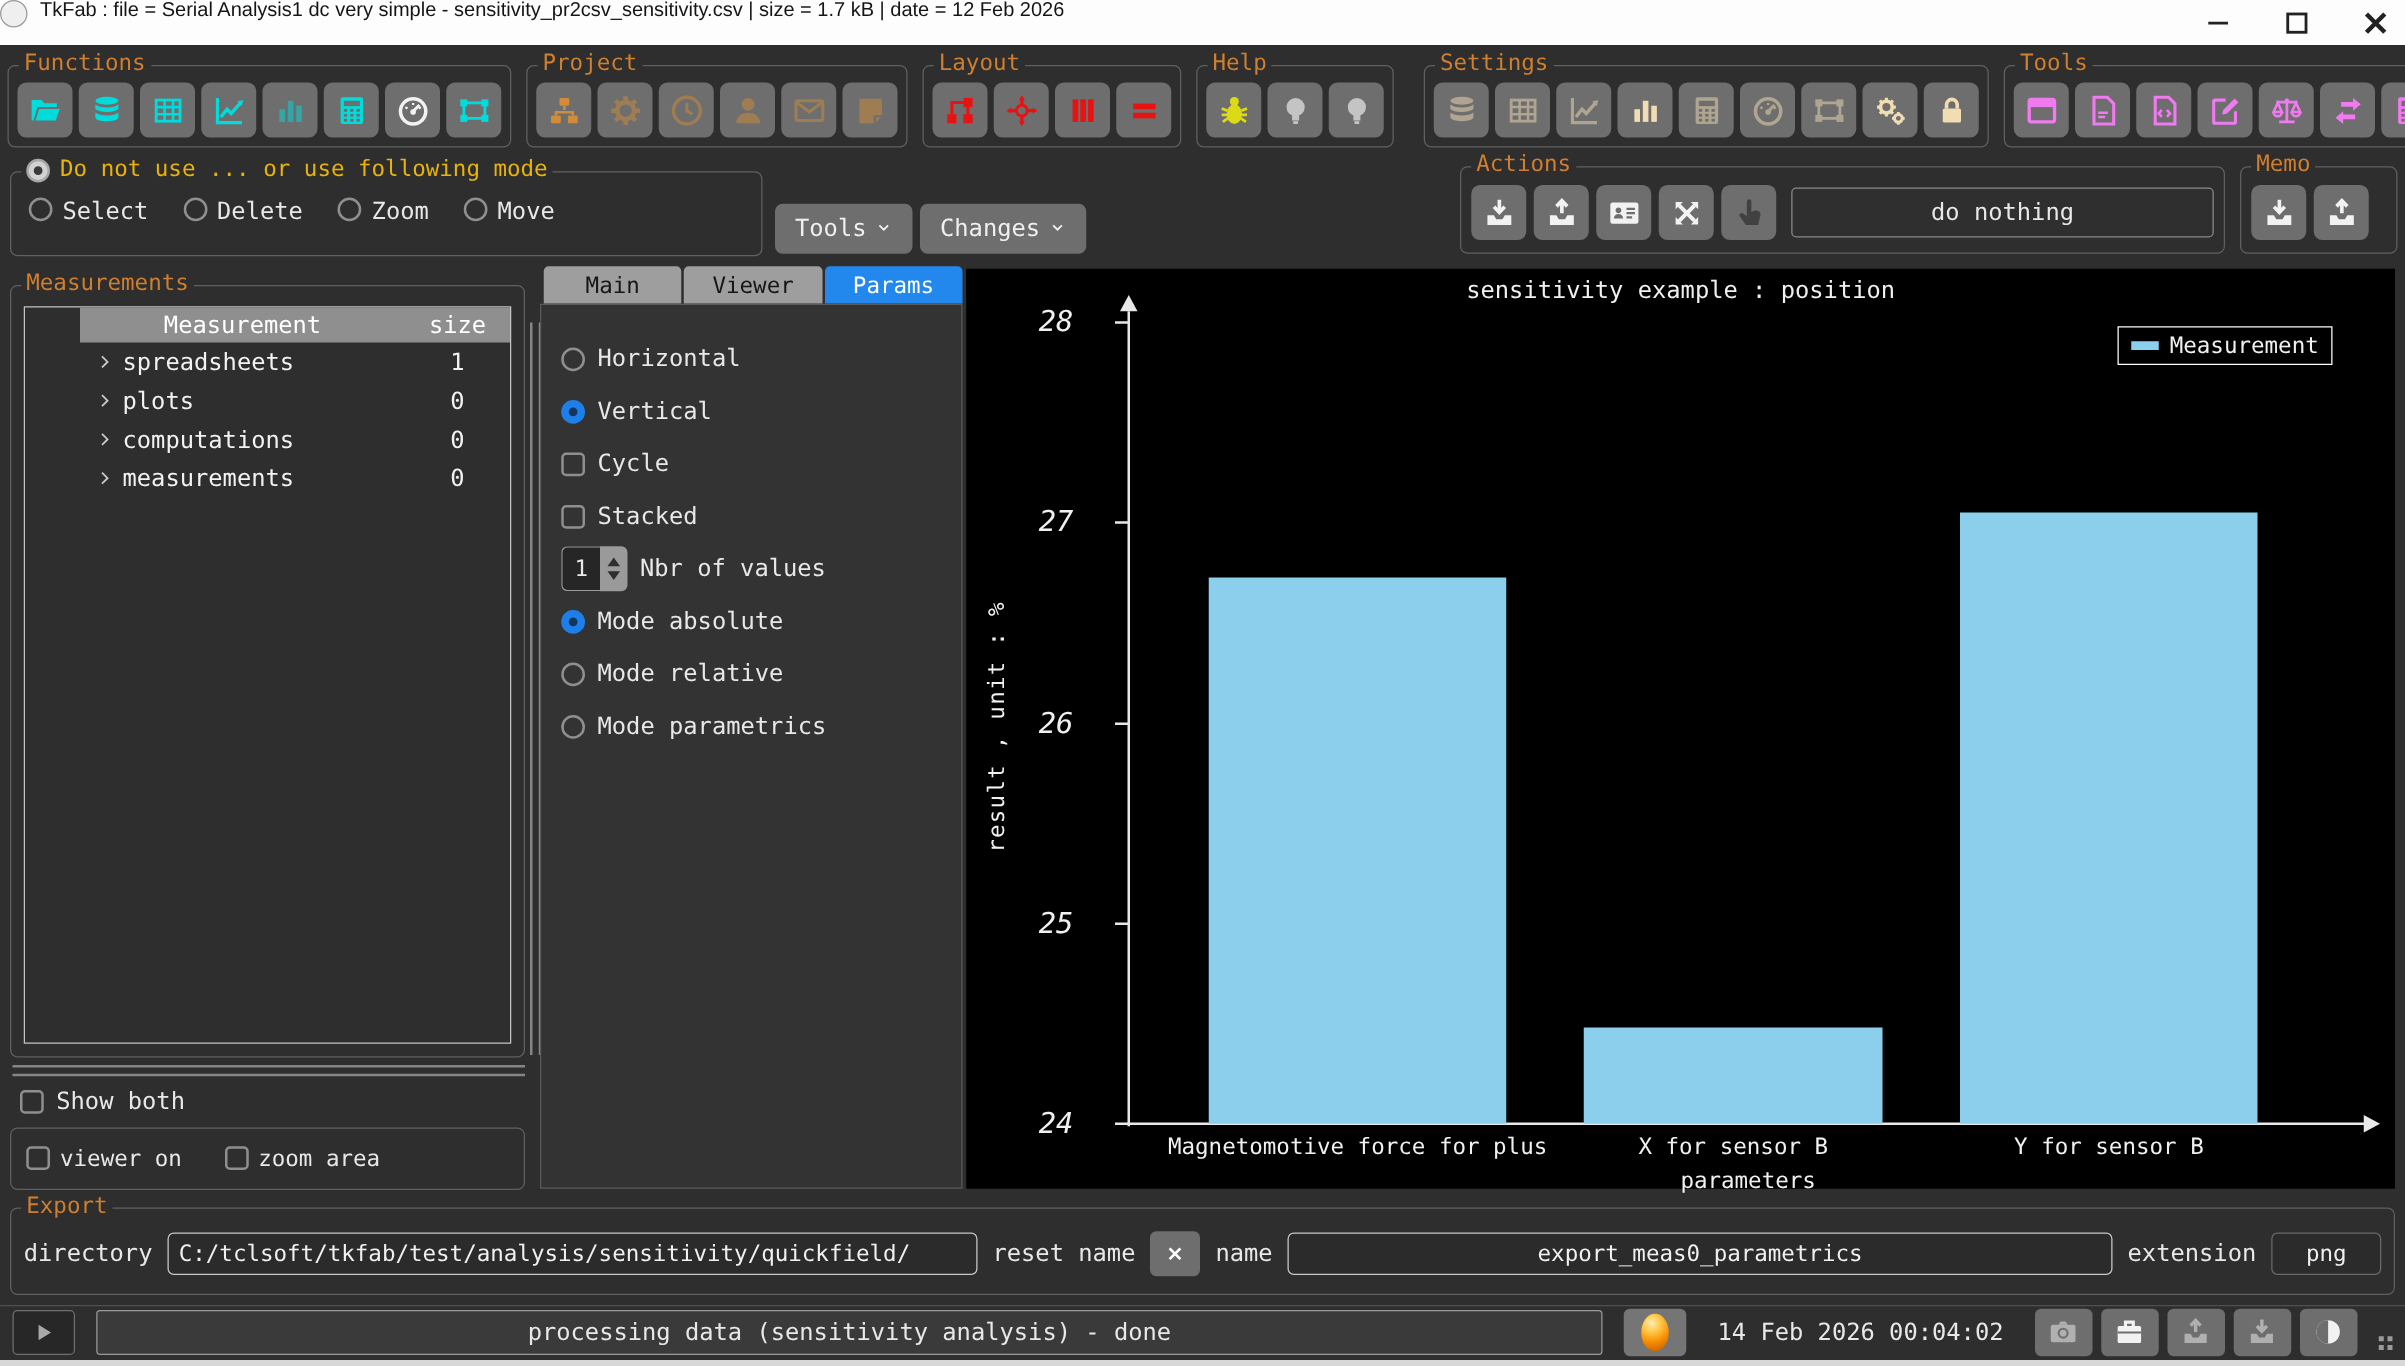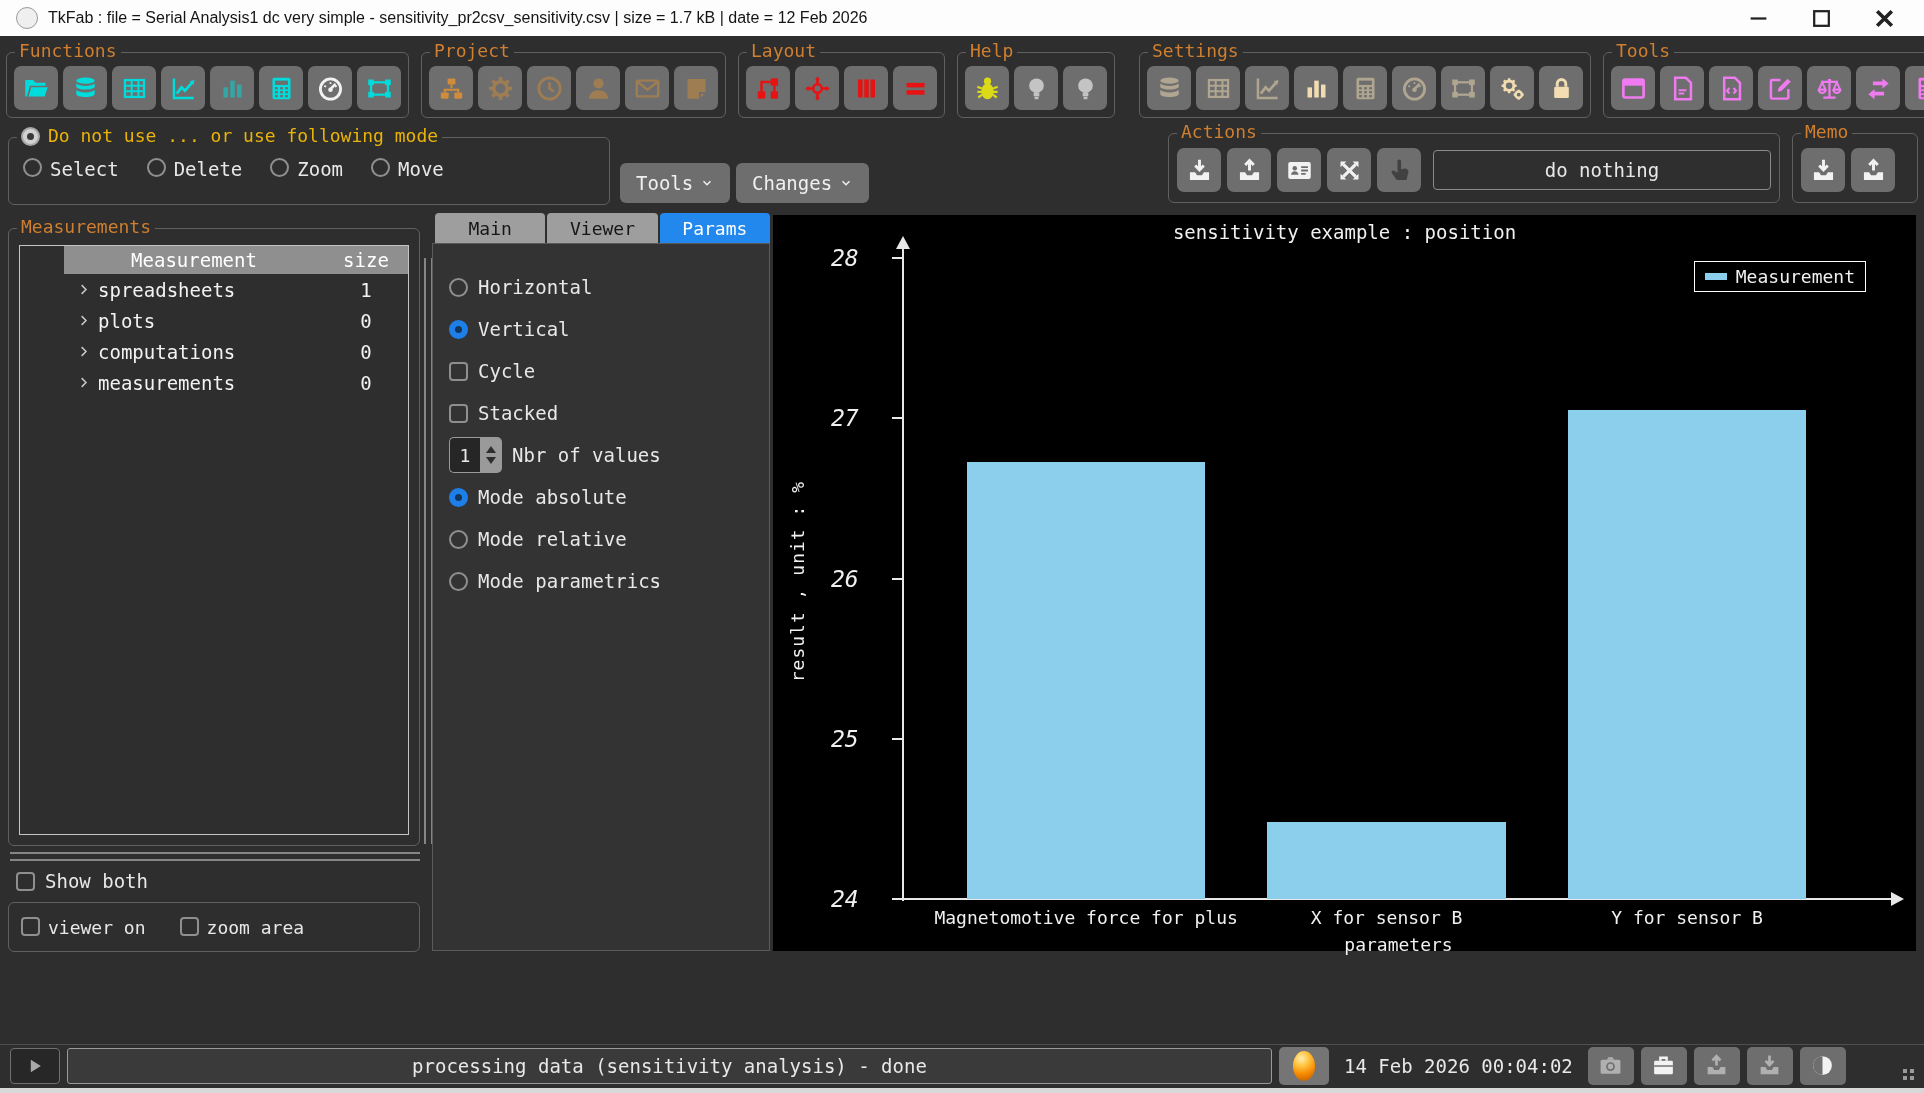--- a/index.html
+++ b/index.html
@@ -1,21 +1,21 @@
 <!DOCTYPE html>
 <html><head>
 <meta charset="utf-8">
 <style>
   html,body{margin:0;padding:0;width:1924px;height:1093px;overflow:hidden;
     background:#2e2e2e;color:#e8e8e8;font-family:"DejaVu Sans Mono",monospace;}
   .window{position:relative;width:1924px;height:1093px;background:#2e2e2e;overflow:hidden;}
 
   
   .titlebar{position:absolute;top:0;left:0;right:0;height:36px;background:#fdfdfd;color:#151515;
-    display:flex;align-items:center;gap:10px;padding:0 16px;box-sizing:border-box;
+    display:flex;gap:10px;padding:0 0;box-sizing:border-box;
     font-family:"Liberation Sans",sans-serif;font-size:16px;}
   .app-circle{width:20px;height:20px;border-radius:50%;background:#efefef;border:1px solid #9a9a9a;flex:none;}
   .title-text{white-space:nowrap;overflow:hidden;}
   .win-controls{margin-left:auto;display:flex;gap:36px;padding-right:10px;color:#222;}
   .win-btn{display:flex;align-items:center;}
   .win-btn svg{width:18px;height:18px;}
 
   
   .frame-label{position:absolute;top:-12px;left:8px;background:#2e2e2e;padding:0 4px;
     color:#cf7f2f;font-size:18px;line-height:20px;white-space:nowrap;display:flex;align-items:center;gap:8px;}
@@ -128,21 +128,21 @@
     font-family:"DejaVu Sans Mono",monospace;font-size:18px;padding:0 8px;box-sizing:border-box;outline:none;}
   .dir-entry{width:648px;}
   .name-entry{flex:1;text-align:center;}
   .ext-entry{width:88px;text-align:center;border-color:#6a6a6a;}
   .sq-btn{width:40px;height:36px;background:#6e6e6e;border:none;border-radius:5px;color:#fff;
     display:flex;align-items:center;justify-content:center;flex:none;}
   .sq-btn svg{width:16px;height:16px;}
 
   
   .statusbar{position:absolute;left:0;top:1044px;width:1924px;height:42px;display:flex;
-    align-items:center;gap:7px;padding:0 10px;box-sizing:border-box;border-top:1px solid #505050;}
+    align-items:center;gap:17px;padding:0 10px;box-sizing:border-box;border-top:1px solid #505050;}
   .play-btn{width:50px;height:36px;background:#272727;border:1px solid #6f6f6f;border-radius:4px;
     color:#a8a8a8;display:flex;align-items:center;justify-content:center;flex:none;}
   .play-btn svg{width:20px;height:20px;}
   .status-entry{width:1205px;height:36px;border:1px solid #9a9a9a;background:#3a3a3a;border-radius:3px;
     display:flex;align-items:center;justify-content:center;font-size:19px;box-sizing:border-box;flex:none;}
   .led-btn{width:50px;height:38px;background:#757575;border:none;border-radius:5px;display:flex;
     align-items:center;justify-content:center;flex:none;}
   .led{width:22px;height:30px;border-radius:50%;
     background:radial-gradient(circle at 38% 25%,#ffeeb0 0%,#ffc23d 30%,#f58a00 60%,#b85400 100%);}
   .datetime{font-size:19px;white-space:nowrap;margin:0 8px;}
@@ -827,20 +827,39 @@
         <div class="xtick-label" style="left: 143.1px; top: 692px; width: 340px;">Magnetomotive force for plus</div>
         <div class="bar" style="left: 494.2px; top: 607.1px; width: 238.8px; height: 76.9px; background: rgb(140, 207, 236);"></div>
         <div class="xtick-label" style="left: 443.6px; top: 692px; width: 340px;">X for sensor B</div>
         <div class="bar" style="left: 794.7px; top: 195.2px; width: 238.8px; height: 488.8px; background: rgb(140, 207, 236);"></div>
         <div class="xtick-label" style="left: 744.1px; top: 692px; width: 340px;">Y for sensor B</div>
         <div class="xaxis-title" style="left: 130px; top: 719px; width: 991px;">parameters</div>
         <div class="ylabel">result , unit : %</div>
       </div>
   </div>
 
+  <div class="export-frame">
+    <span class="frame-label">Export</span>
+    <div class="export-row">
+      <span>directory</span>
+      <input class="entry dir-entry" value="C:/tclsoft/tkfab/test/analysis/sensitivity/quickfield/" style="">
+      <span>reset name</span>
+      <button class="sq-btn">
+        <span class="icon">
+            <svg viewBox="0 0 24 24" xmlns="http://www.w3.org/2000/svg" fill="currentColor">
+              <path d="M5.5 5.5l13 13M18.5 5.5l-13 13" stroke="currentColor" stroke-width="3.2"></path>
+            </svg>
+          </span>
+      </button>
+      <span>name</span>
+      <input class="entry name-entry" value="export_meas0_parametrics" style="">
+      <span>extension</span>
+      <input class="entry ext-entry" value="png" style="">
+    </div>
+  </div>
 
   <div class="statusbar">
     <button class="play-btn">
       <span class="icon">
           <svg viewBox="0 0 24 24" xmlns="http://www.w3.org/2000/svg" fill="currentColor">
             <path d="M7 4.5l12 7.5-12 7.5z"></path>
           </svg>
         </span>
     </button>
     <div class="status-entry">processing data (sensitivity analysis) - done</div>

